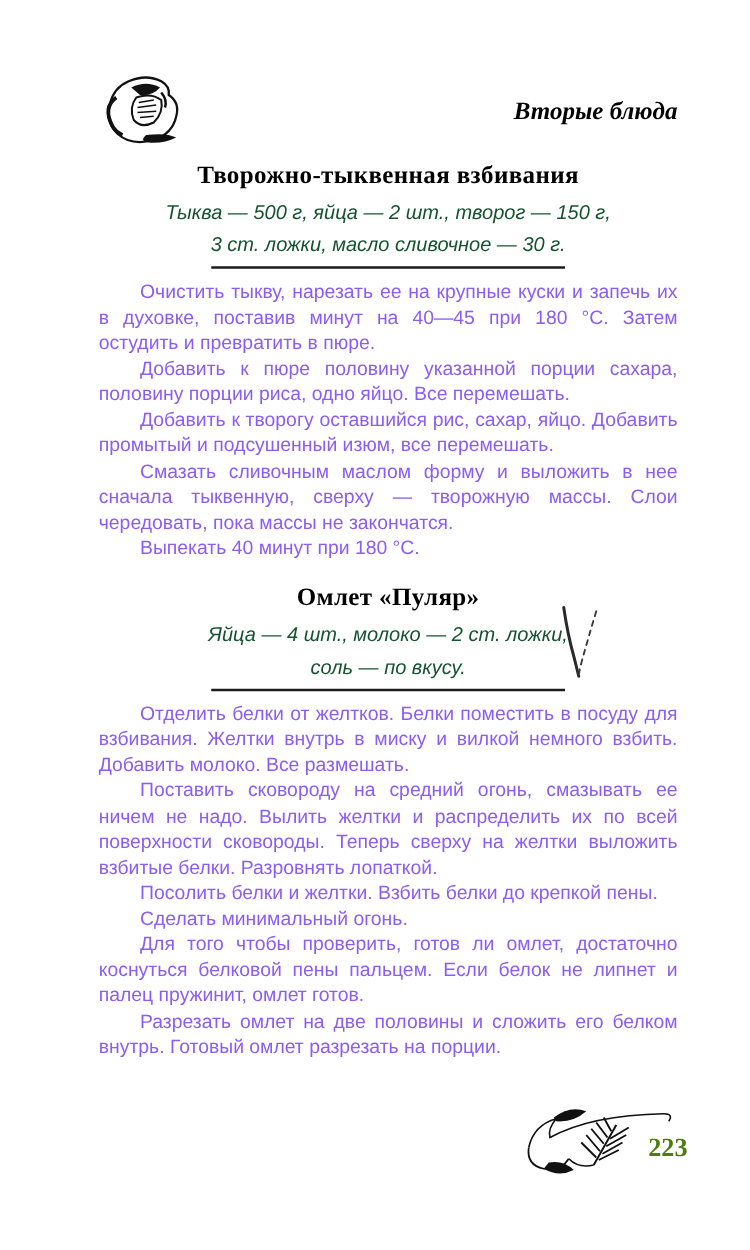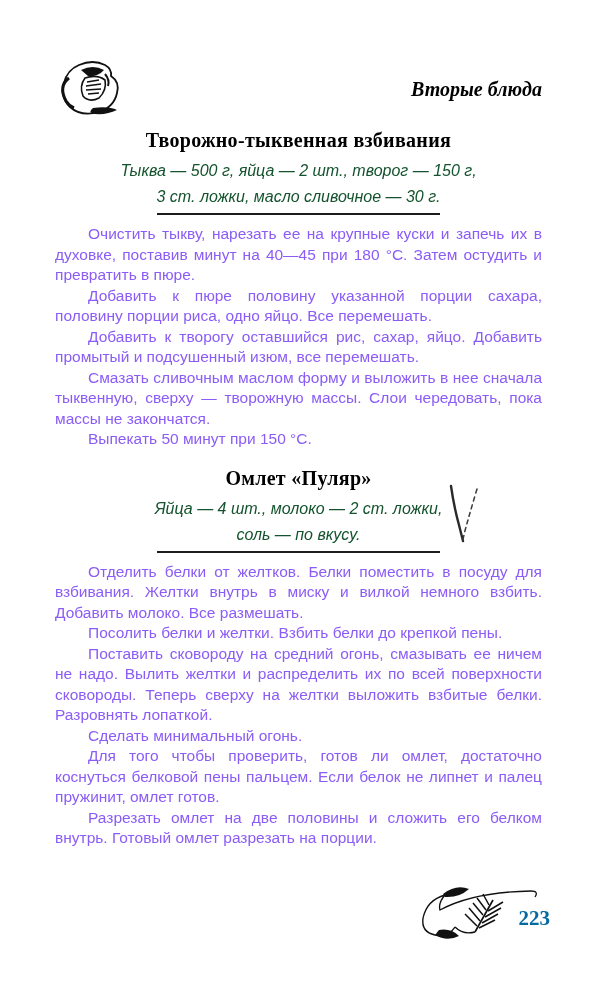--- a/index.html
+++ b/index.html
@@ -8,20 +8,21 @@
     background: #ffffff;
     font-family: "Liberation Sans", sans-serif;
     color: #101010;
     position: relative;
     overflow: hidden;
   }
   .page {
     position: absolute; inset: 0;
     padding: 58px 58px 0 55px;
     box-sizing: border-box;
+    margin-left: 24px;
   }
   .page-header {
     display: flex;
     justify-content: space-between;
     align-items: flex-start;
     height: 66px;
   }
   .jug-wrap { width: 72px; height: 64px; }
   .section-title {
     font-family: "Liberation Serif", serif;
@@ -74,21 +75,21 @@
     position: absolute;
     right: 50px; top: 880px;
     display: flex;
     align-items: center;
   }
   .flourish-wrap { width: 132px; height: 68px; margin-right: -26px; }
   .page-number {
     font-family: "Liberation Serif", serif;
     font-weight: bold;
     font-size: 21px;
-    color: #0369a1;
+    color: #4d7c0f;
     position: relative;
     top: 4px;
   }
 </style>
 </head>
 <body>
 
 <div class="page">
 
   <div class="page-header">
@@ -111,35 +112,35 @@
     <div class="ingredients">
       <div>Тыква — 500 г, яйца — 2 шт., творог — 150 г,</div>
       <div>3 ст. ложки, масло сливочное — 30 г.</div>
     </div>
     <hr class="rule">
     <div class="body-text">
       <p>Очистить тыкву, нарезать ее на крупные куски и запечь их в духовке, поставив минут на 40—45 при 180 °С. Затем остудить и превратить в пюре.</p>
       <p>Добавить к пюре половину указанной порции сахара, половину порции риса, одно яйцо. Все перемешать.</p>
       <p>Добавить к творогу оставшийся рис, сахар, яйцо. Добавить промытый и подсушенный изюм, все перемешать.</p>
       <p>Смазать сливочным маслом форму и выложить в нее сначала тыквенную, сверху — творожную массы. Слои чередовать, пока массы не закончатся.</p>
-      <p>Выпекать 50 минут при 150 °С.</p>
+      <p>Выпекать 40 минут при 180 °С.</p>
     </div>
   </div>
 
   <div>
     <div class="recipe-title second">Омлет «Пуляр»</div>
     <div class="ingredients">
       <div>Яйца — 4 шт., молоко — 2 ст. ложки,</div>
       <div>соль — по вкусу.</div>
     </div>
     <hr class="rule">
     <div class="body-text">
       <p>Отделить белки от желтков. Белки поместить в посуду для взбивания. Желтки внутрь в миску и вилкой немного взбить. Добавить молоко. Все размешать.</p>
+      <p>Поставить сковороду на средний огонь, смазывать ее ничем не надо. Вылить желтки и распределить их по всей поверхности сковороды. Теперь сверху на желтки выложить взбитые белки. Разровнять лопаткой.</p>
       <p>Посолить белки и желтки. Взбить белки до крепкой пены.</p>
-      <p>Поставить сковороду на средний огонь, смазывать ее ничем не надо. Вылить желтки и распределить их по всей поверхности сковороды. Теперь сверху на желтки выложить взбитые белки. Разровнять лопаткой.</p>
       <p>Сделать минимальный огонь.</p>
       <p>Для того чтобы проверить, готов ли омлет, достаточно коснуться белковой пены пальцем. Если белок не липнет и палец пружинит, омлет готов.</p>
       <p>Разрезать омлет на две половины и сложить его белком внутрь. Готовый омлет разрезать на порции.</p>
     </div>
   </div>
 
 </div>
 
 <div class="pen-mark">
   <svg viewBox="0 0 32 64" width="32" height="64">

